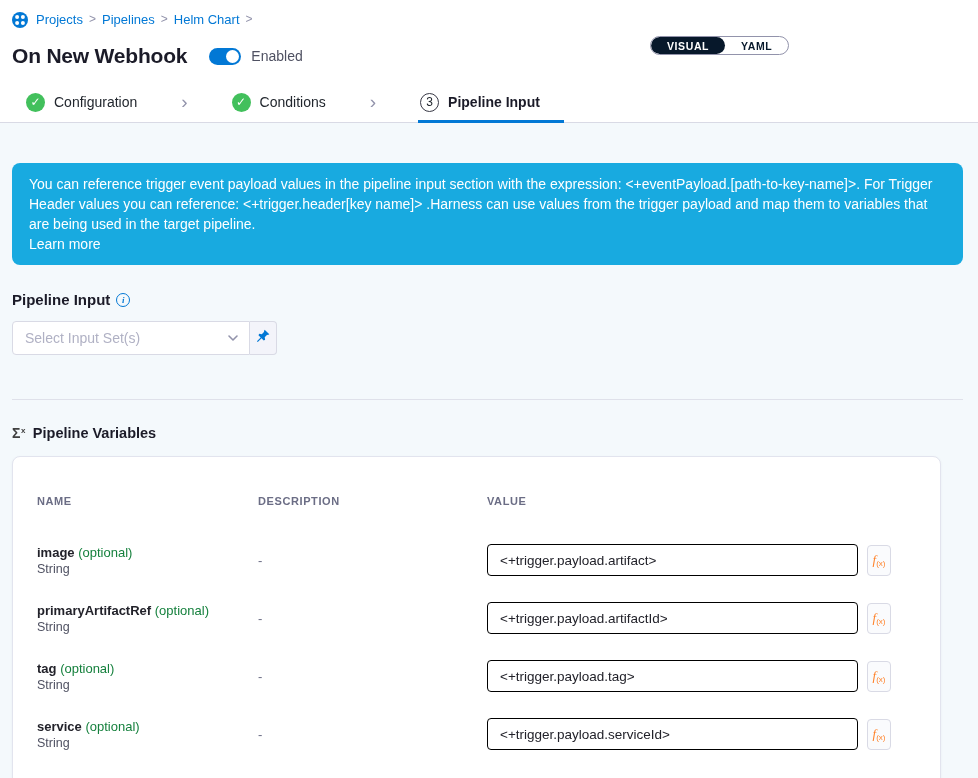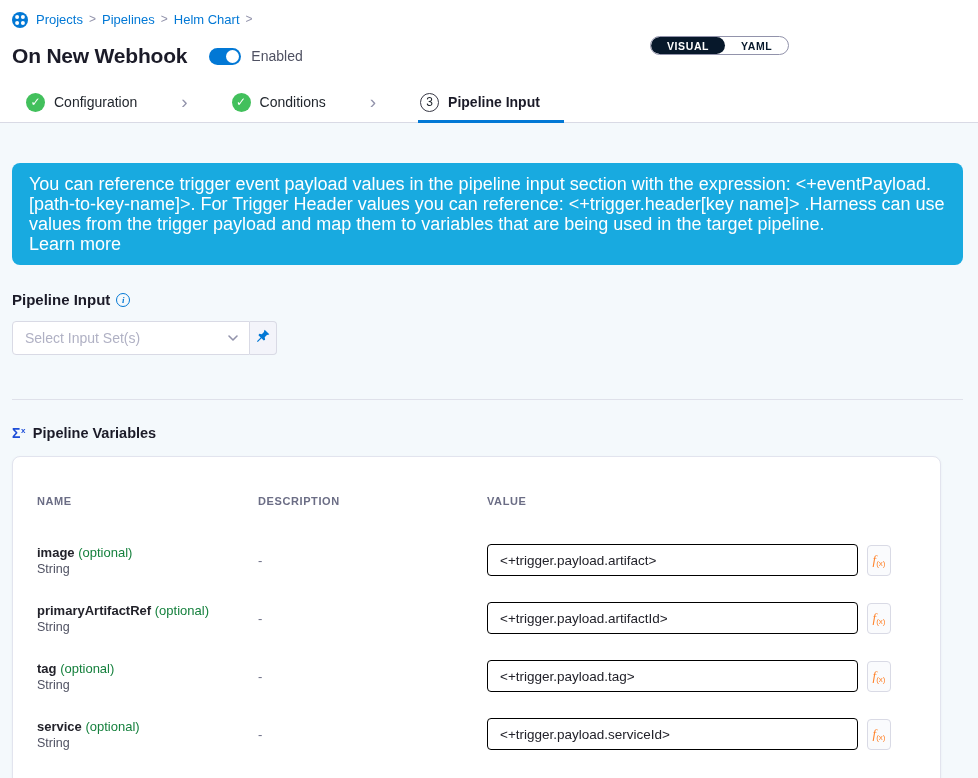--- a/index.html
+++ b/index.html
@@ -33,37 +33,37 @@
   
   .tabbar { background: #ffffff; display: flex; align-items: stretch; padding-left: 24px; border-bottom: 1px solid #d9dae5; height: 39px; }
   .tab { display: flex; align-items: center; gap: 9px; font-size: 14px; color: #22272e; cursor: pointer; border-bottom: 3px solid transparent; padding: 0 2px; margin-bottom: -1px; }
   .tab.active { font-weight: 700; color: #1b1b28; border-bottom-color: #0278d5; padding-right: 24px; }
   .tab-sep { display: flex; align-items: center; margin: 0 42px; color: #9293ab; font-size: 19px; padding-bottom: 2px; }
   .check-circle { width: 19px; height: 19px; border-radius: 50%; background: #42c05c; color: #ffffff; font-size: 12px; font-weight: 700; display: flex; align-items: center; justify-content: center; flex: none; }
   .step-circle { width: 19px; height: 19px; border-radius: 50%; border: 1.5px solid #383946; color: #22272e; font-size: 12px; font-weight: 400; display: flex; align-items: center; justify-content: center; flex: none; }
 
   
   .content { flex: 1; background: #f4f9fc; padding: 0 12px; overflow: hidden; }
-  .banner { margin-top: 40px; width: 951px; background: #18aae0; border-radius: 8px; color: #ffffff; font-size: 18px; line-height: 20px; padding: 11px 17px; }
+  .banner { margin-top: 40px; width: 951px; background: #18aae0; border-radius: 8px; color: #ffffff; font-size: 14px; line-height: 20px; padding: 11px 17px; }
   .banner-link { color: #ffffff; cursor: pointer; display: inline-block; margin-top: 0px; }
 
   .section-heading { margin-top: 26px; display: flex; align-items: center; gap: 6px; font-size: 15px; font-weight: 700; color: #1b1b28; }
   .info-icon { width: 14px; height: 14px; border-radius: 50%; border: 1.2px solid #0278d5; color: #0278d5; font-size: 9px; font-style: italic; font-family: "Liberation Serif", serif; display: inline-flex; align-items: center; justify-content: center; cursor: pointer; }
 
   .inputset-row { margin-top: 13px; display: flex; }
   .select-wrap { position: relative; width: 238px; }
   .select-input { width: 100%; height: 34px; border: 1px solid #d9dae5; border-right: 1px solid #d9dae5; border-radius: 4px 0 0 4px; background: #ffffff; padding: 0 30px 0 12px; font-size: 14px; color: #22222a; font-family: inherit; outline: none; }
   .select-input::placeholder { color: #b0b1c4; }
   .select-chevron { position: absolute; right: 10px; top: 10px; color: #9293ab; pointer-events: none; }
   .pin-btn { width: 27px; height: 34px; background: #f3f4fa; border: 1px solid #d9dae5; border-left: none; border-radius: 0 4px 4px 0; display: flex; align-items: center; justify-content: center; cursor: pointer; }
 
   .divider { margin-top: 44px; width: 951px; height: 1px; background: #dfe1ea; }
 
   .vars-heading { margin-top: 25px; display: flex; align-items: center; gap: 8px; font-size: 14.5px; font-weight: 700; color: #1b1b28; }
-  .sigma-icon { color: #1d4ed8; font-size: 14px; font-weight: 700; position: relative; }
+  .sigma-icon { color: #404040; font-size: 14px; font-weight: 700; position: relative; }
   .sigma-icon .sup { font-size: 8px; position: relative; top: -5px; left: 0.5px; }
 
   .vars-card { margin-top: 15px; width: 929px; background: #ffffff; border: 1px solid #e2e4ee; border-radius: 8px; box-shadow: 0 1px 3px rgba(40,41,61,0.05); padding: 38px 24px 30px 24px; }
   .vars-grid { display: grid; grid-template-columns: 221px 229px 1fr; align-items: center; row-gap: 0; }
   .col-header { font-size: 11px; font-weight: 700; letter-spacing: 0.6px; color: #6b6d85; padding-bottom: 24px; }
   .var-row-cell { padding: 13px 0; }
   .var-name-line { font-size: 13px; line-height: 17px; }
   .var-name { font-weight: 700; color: #22222a; }
   .var-optional { color: #15803d; font-weight: 400; }
   .var-type { font-size: 12.5px; color: #4f5162; margin-top: 1px; }

